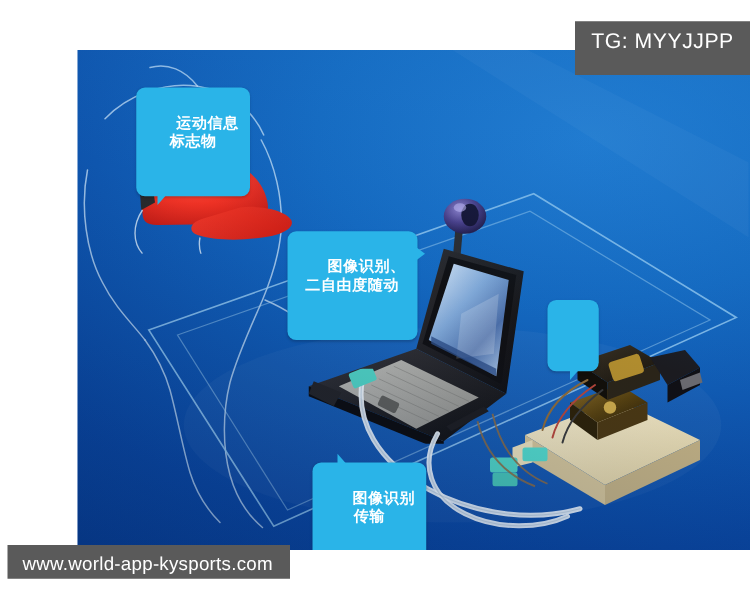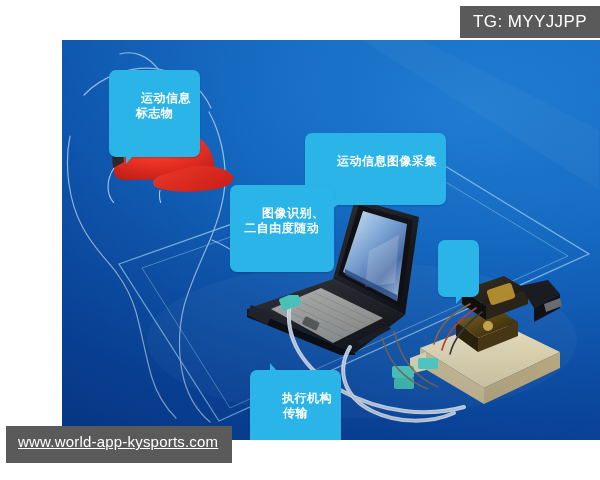--- a/index.html
+++ b/index.html
@@ -100,31 +100,30 @@
 
   
   .wm{
     position:absolute;
     background:#5a5a5a;
     color:#ffffff;
     font-family:"Liberation Sans","DejaVu Sans",sans-serif;
     z-index:90;
   }
   #wm-tg{
-    right:0;top:6px;
+    right:0;top:17px;
     font-size:17px;line-height:17px;
-    padding:7px 13px 8px 13px;
+    padding:7px 13px 19px 13px;
     letter-spacing:.4px;
   }
   #wm-url{
     left:6px;bottom:17px;
     font-size:15px;line-height:15px;
-    padding:8px 14px 14px 12px;
+    padding:8px 14px 4px 12px;
     letter-spacing:.2px;
-    text-decoration:underline;
   }
 </style>
 </head>
 <body>
 
 <div id="stage">
 
   <div id="panel">
 
     <svg class="vec" viewBox="0 0 537 400" xmlns="http://www.w3.org/2000/svg">
@@ -323,37 +322,33 @@
         <path d="M 162,36 C 168,62 182,82 206,92"></path>
       </g>
     </svg>
 
     <div class="bubble" id="bub-marker">
       <span>运动信息
 标志物</span>
       <span class="tail"></span>
     </div>
 
-    <div class="bubble" id="bub-capture">
-      <span>运动信息图像采集</span>
-      <span class="tail"></span>
-    </div>
 
     <div class="bubble" id="bub-vision">
       <span>图像识别、
 二自由度随动</span>
       <span class="tail"></span>
     </div>
 
     <div class="bubble" id="bub-actuator">
       <span class="tail"></span>
     </div>
 
     <div class="bubble" id="bub-control">
-      <span>执行机构
+      <span>图像识别
 传输</span>
       <span class="tail"></span>
     </div>
 
   </div>
 
   <div class="wm" id="wm-tg">TG: MYYJJPP</div>
 
   <div class="wm" id="wm-url">www.world-app-kysports.com</div>
 

